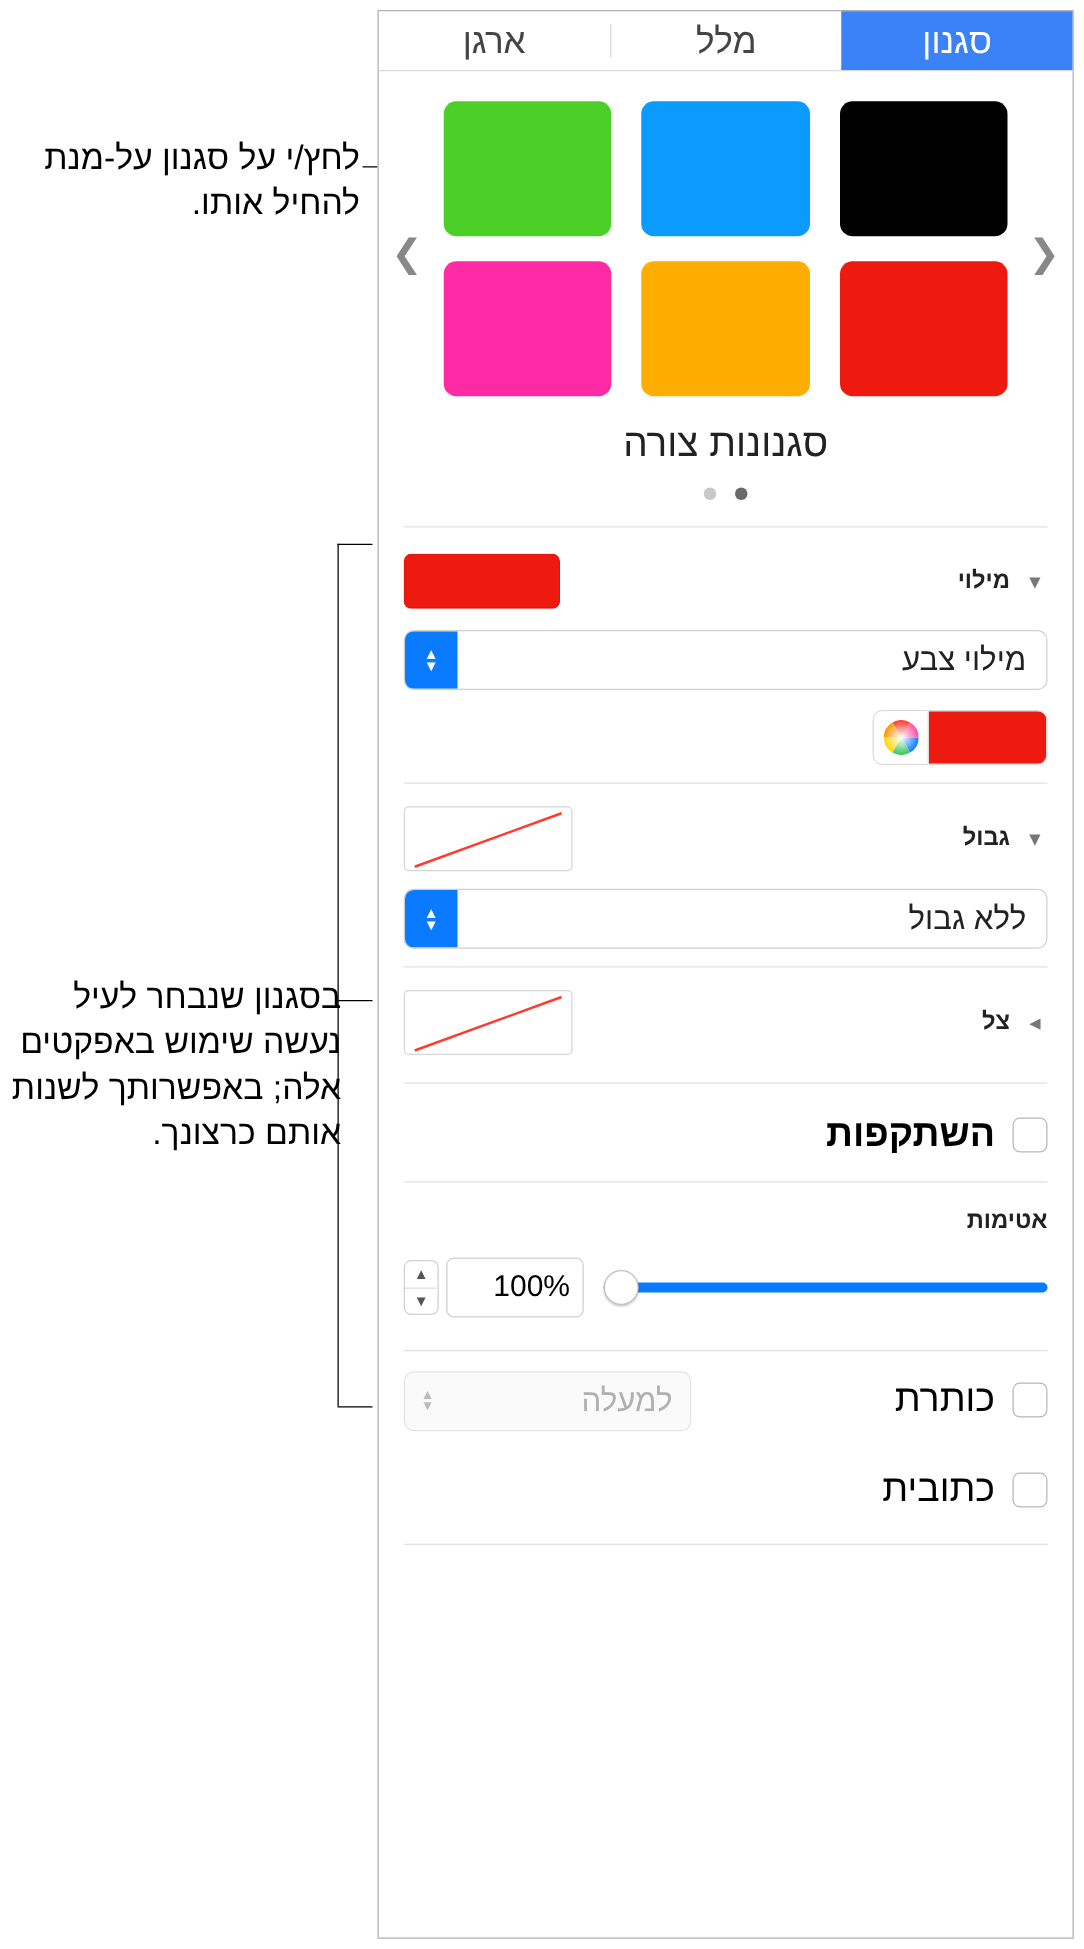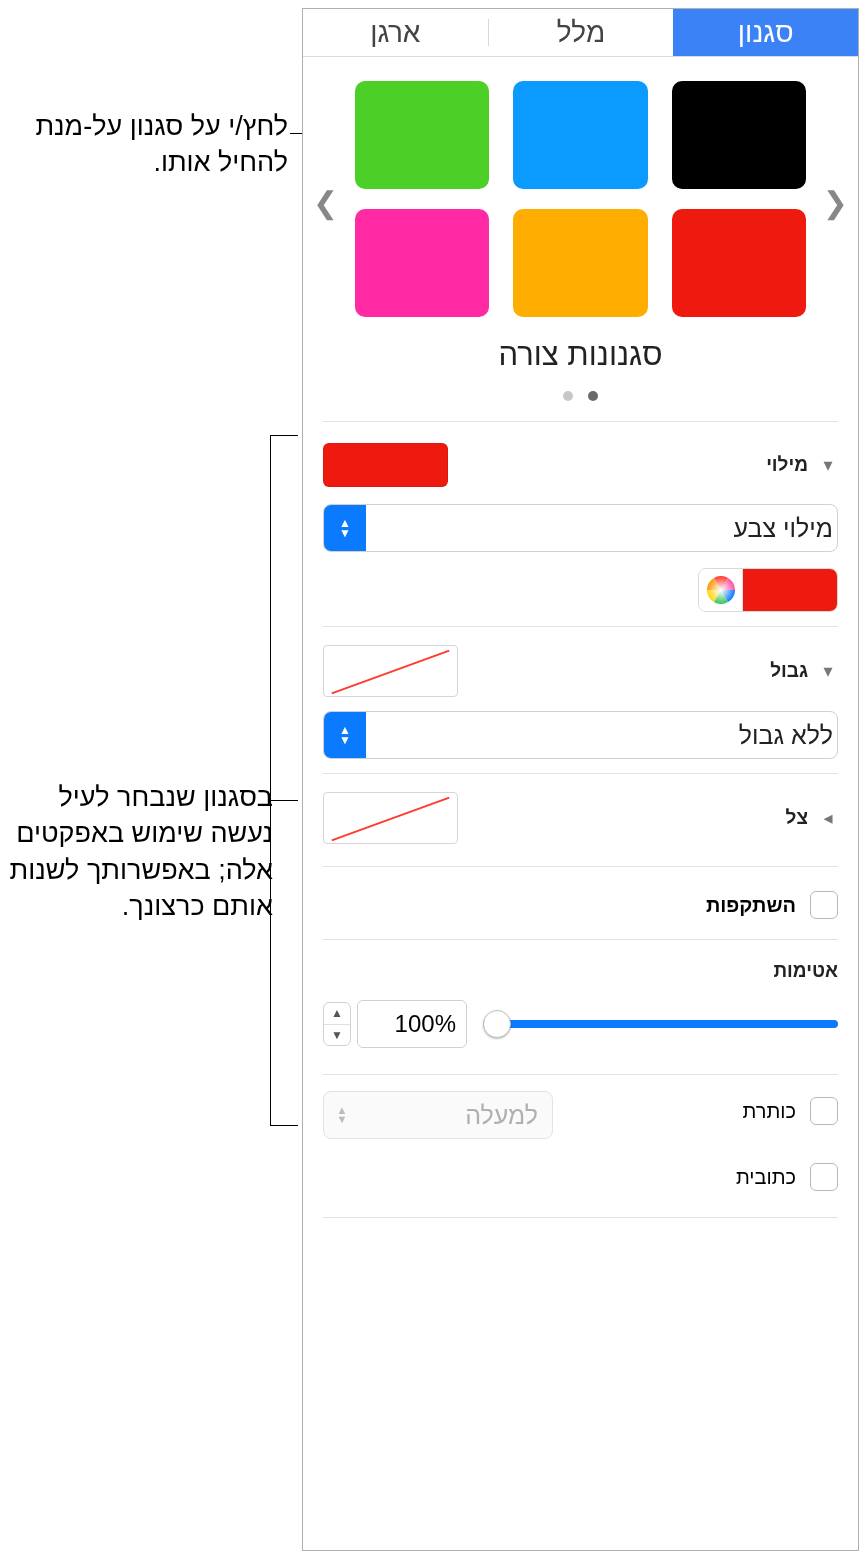--- a/index.html
+++ b/index.html
@@ -150,21 +150,21 @@
   width: 100%;
   height: 48px;
   margin-top: 14px;
   border: 1px solid #d0d0d0;
   border-radius: 8px;
   overflow: hidden;
   background: #fff;
 }
 .popup-label {
   flex: 1;
-  padding: 0 4px;
+  padding: 0 16px;
   font-size: 25px;
   color: #222;
   text-align: right;
 }
 .popup-arrows {
   width: 42px;
   align-self: stretch;
   background: #0a7aff;
   display: flex;
   flex-direction: column;
@@ -223,21 +223,21 @@
 }
 .chk {
   width: 28px; height: 28px;
   border: 1.5px solid #b8b8b8;
   border-radius: 6px;
   background: #fff;
   cursor: pointer;
 }
 .chk-label {
   font-weight: 700;
-  font-size: 20px;
+  font-size: 30px;
 }
 .chk-label.normal { font-weight: 500; }
 .opacity-block { padding: 10px 20px 4px; }
 .slider-row {
   display: flex;
   align-items: center;
   gap: 16px;
   margin-top: 18px;
 }
 .slider {

